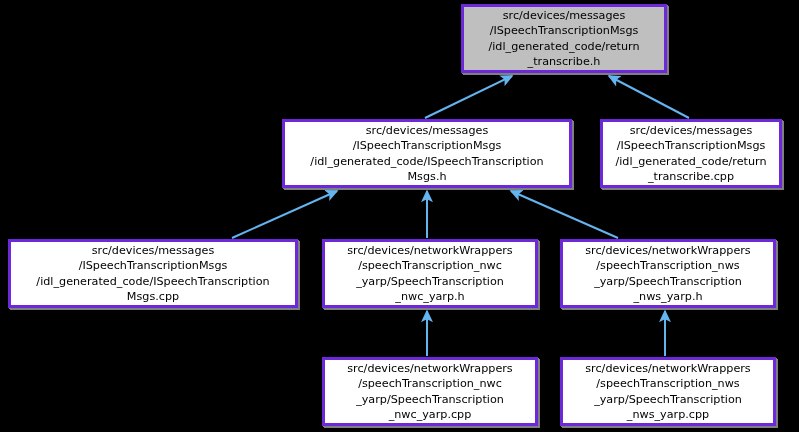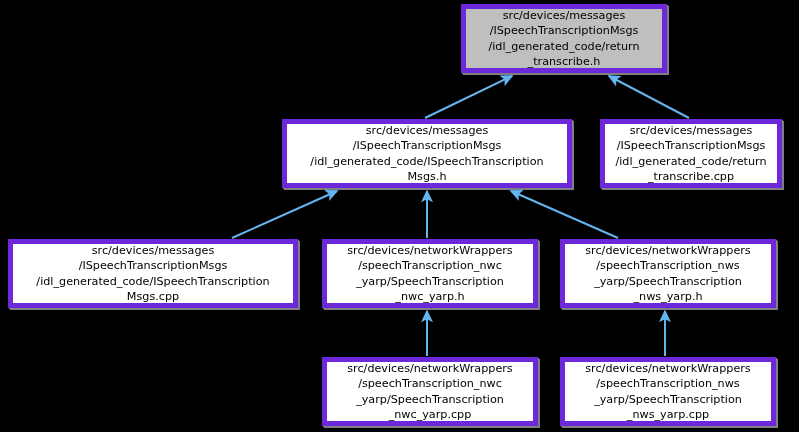--- a/index.html
+++ b/index.html
@@ -19,21 +19,21 @@
     position: absolute;
     left: 0;
     top: 0;
     width: 799px;
     height: 432px;
     pointer-events: none;
   }
   .node {
     position: absolute;
     box-sizing: border-box;
-    border: 5px solid #6d28d9;
+    border: 3px solid #6d28d9;
     background: #ffffff;
     color: #000000;
     font-size: 11.2px;
     line-height: 15.4px;
     text-align: center;
     display: flex;
     align-items: center;
     justify-content: center;
     overflow: hidden;
     box-shadow: 1px 1px 0 0 #7f7f7f, 2px 2px 0 0 #7f7f7f;

